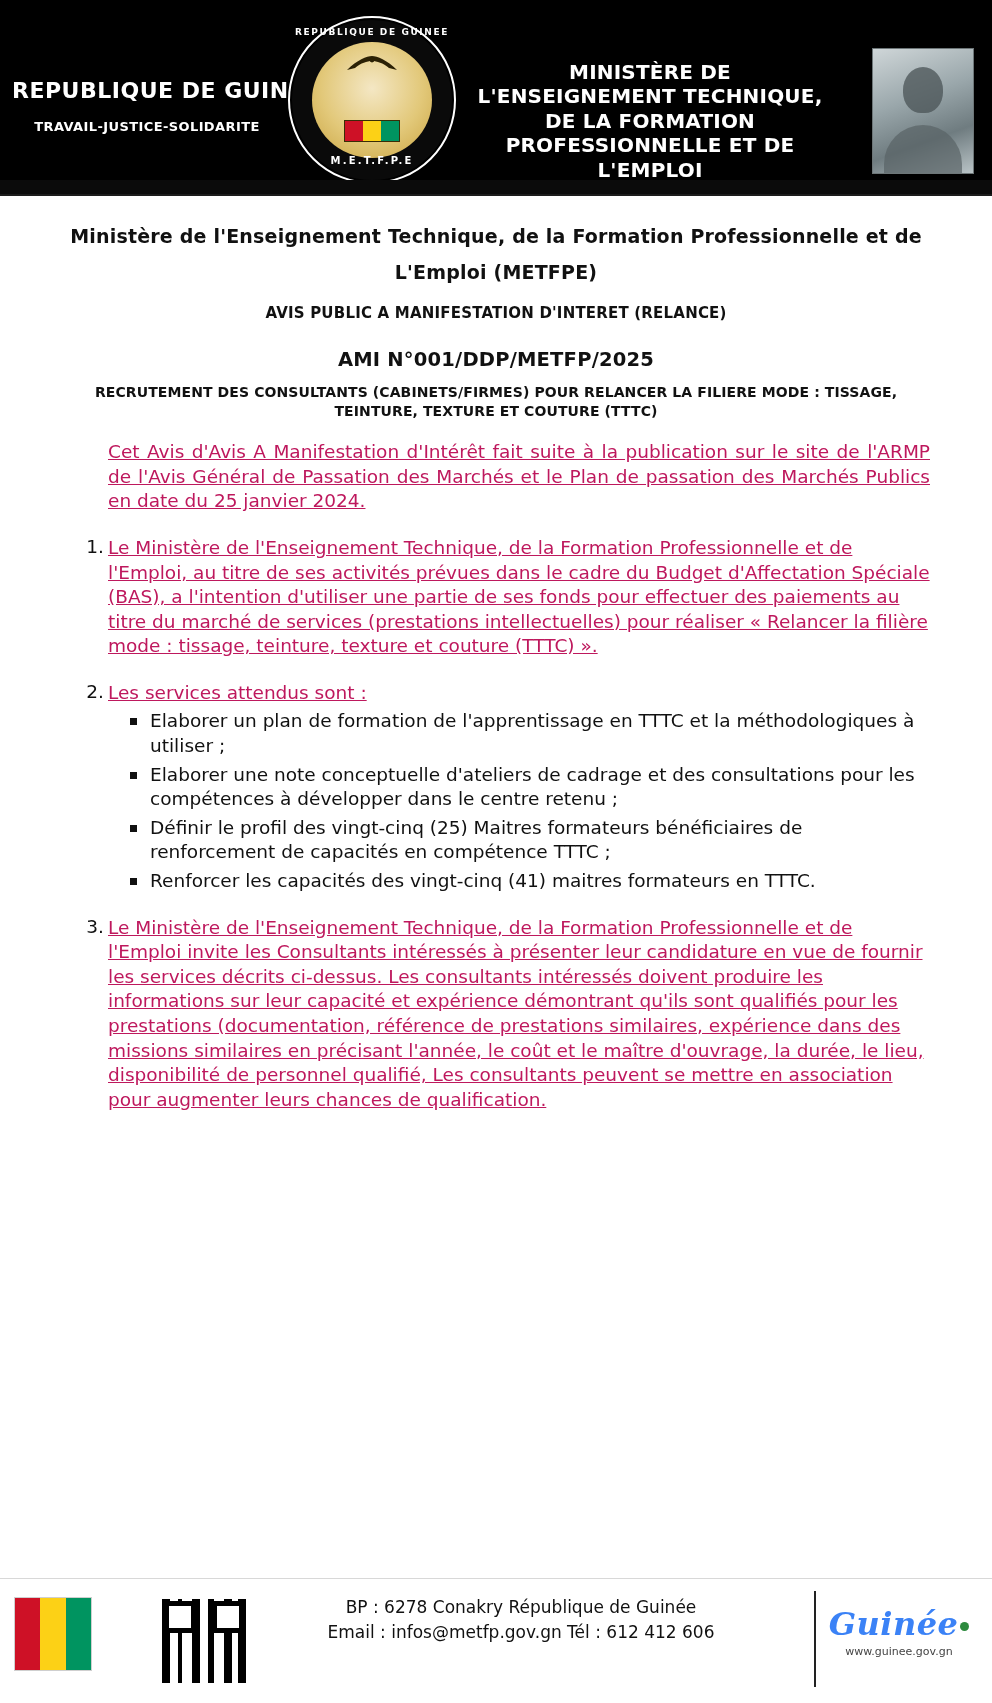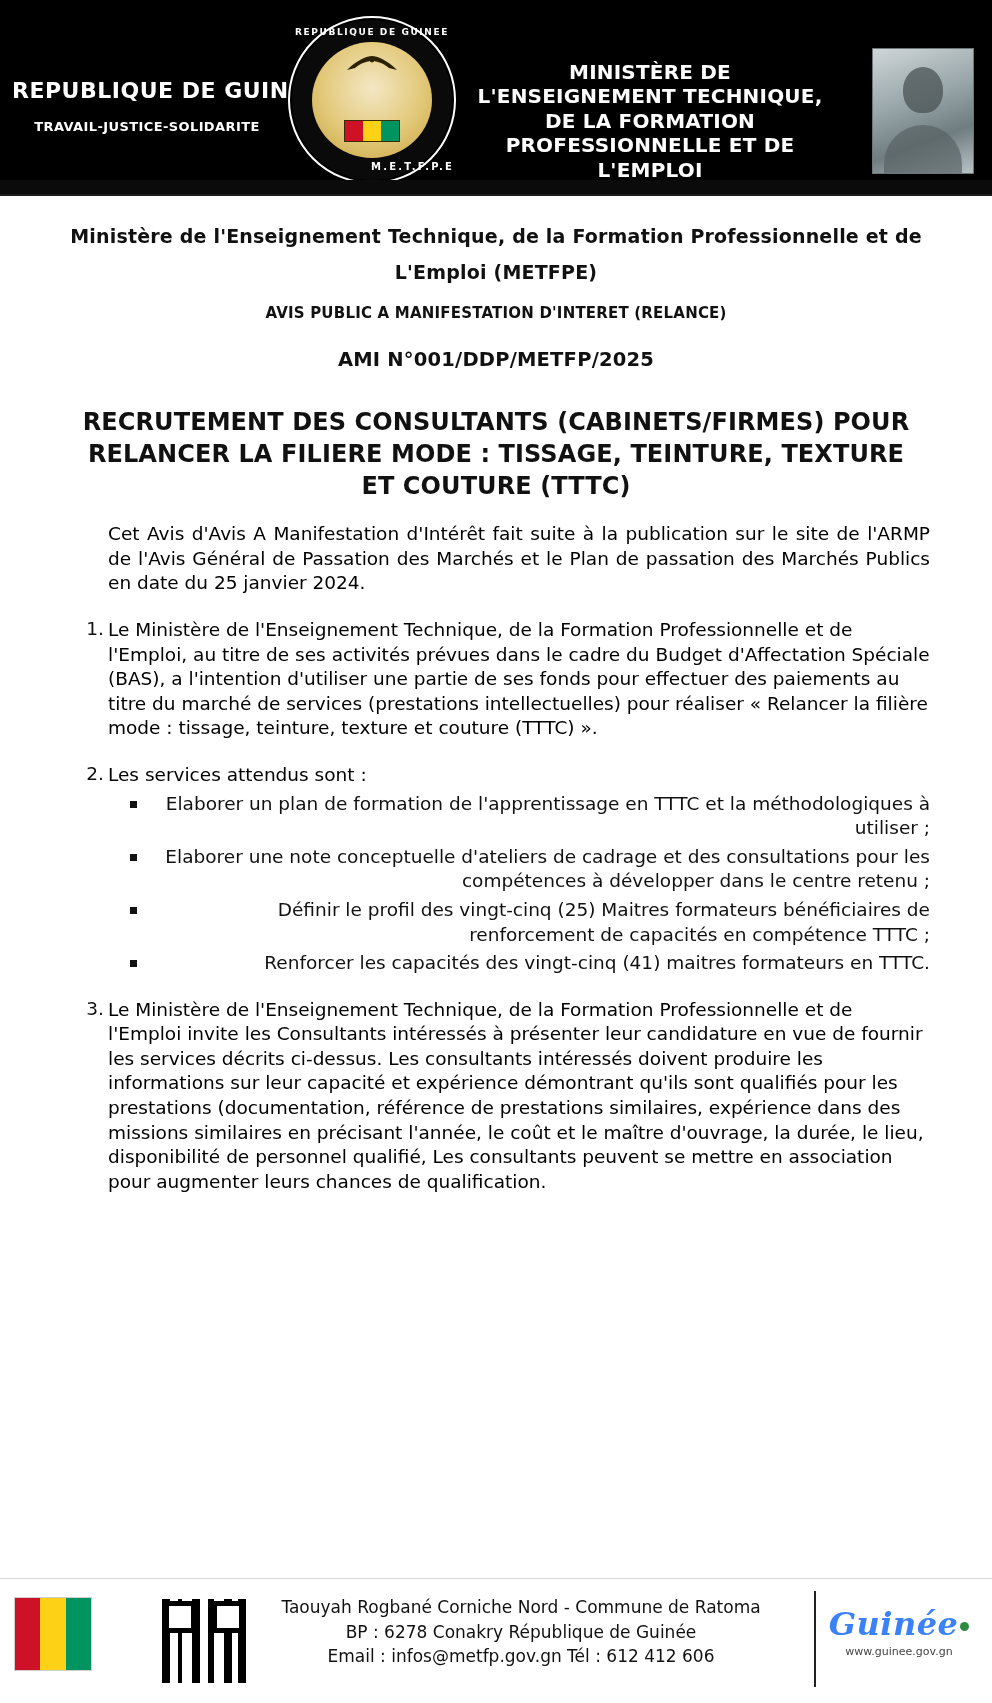--- a/index.html
+++ b/index.html
@@ -71,21 +71,21 @@
   .emblem .ring-text-bottom {
     position: absolute;
     left: 0; right: 0;
     text-align: center;
     color: #ffffff;
     font-size: 9px;
     font-weight: bold;
     letter-spacing: 1.6px;
   }
   .emblem .ring-text-top { top: 9px; }
-  .emblem .ring-text-bottom { bottom: 10px; letter-spacing: 2.2px; font-size: 10px; text-align: right; }
+  .emblem .ring-text-bottom { bottom: 16px; letter-spacing: 2.2px; font-size: 10px; }
   .emblem-inner {
     position: absolute;
     left: 22px; top: 24px;
     width: 120px; height: 116px;
     border-radius: 50%;
     background: radial-gradient(circle at 50% 40%, #f4e7c4 0%, #e2c879 55%, #c9a33f 100%);
     overflow: hidden;
   }
   .emblem-bird {
     position: absolute;
@@ -175,34 +175,35 @@
     font-size: 15px;
     margin-top: 14px;
     letter-spacing: 0.2px;
   }
   .h-ami {
     font-size: 19.5px;
     margin-top: 26px;
     letter-spacing: 0.2px;
   }
   .h-object {
-    font-size: 24px;
-    margin-top: 36px;
+    font-size: 14px;
+    margin-top: 12px;
     line-height: 1.32;
     padding: 0 28px;
     letter-spacing: 0.1px;
   }
 
   .para {
     font-family: "DejaVu Sans", sans-serif;
     font-size: 18.5px;
     line-height: 1.33;
     text-align: justify;
-    color: #000000;
+    color: #be185d;
     margin: 0;
+    text-decoration: underline;
   }
   .intro {
     margin-top: 20px;
     padding-left: 68px;
     padding-right: 22px;
   }
 
   ol.numbered {
     list-style: none;
     margin: 0;
@@ -228,21 +229,21 @@
     list-style: none;
     margin: 2px 0 0 0;
     padding: 0;
   }
   ul.bullets > li {
     position: relative;
     padding-left: 42px;
     margin-top: 4px;
     font-size: 18.5px;
     line-height: 1.33;
-    text-align: right;
+    text-align: left;
   }
   ul.bullets > li::before {
     content: "";
     position: absolute;
     left: 22px;
     top: 9px;
     width: 7px;
     height: 7px;
     background: #111;
   }
@@ -417,21 +418,20 @@
 
   <div class="flag-guinea">
     <span class="fg-red"></span>
       <span class="fg-yellow"></span>
       <span class="fg-green"></span>
   </div>
 
   <div class="qr"></div>
 
   <div class="footer-text">
-    <div>Taouyah Rogbané Corniche Nord - Commune de Ratoma</div>
     <div>BP : 6278 Conakry République de Guinée</div>
     <div>Email : infos@metfp.gov.gn  Tél : 612 412 606</div>
   </div>
 
   <div class="footer-divider"></div>
 
   <div class="footer-logo">
     <div class="gl"><span>Guinée</span><span class="dot"></span></div>
     <div class="gs">www.guinee.gov.gn</div>
   </div>

